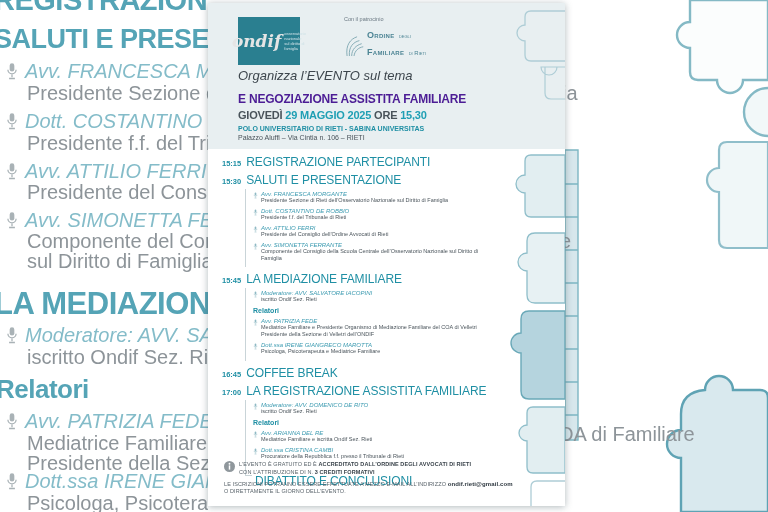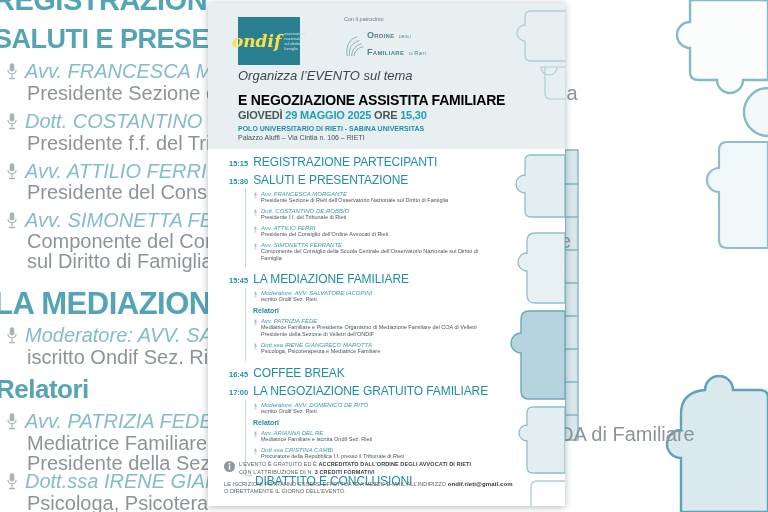--- a/index.html
+++ b/index.html
@@ -18,43 +18,43 @@
   .bg-right svg{position:absolute;left:0;top:0;}
 
   
   .card{position:absolute;left:208px;top:3px;width:357px;height:503px;background:#fff;
         box-shadow:0 1px 7px rgba(50,70,80,.38);overflow:hidden;}
   .card-header{position:absolute;left:0;top:0;width:100%;height:146px;background:#e8eff1;}
   .puzzles{position:absolute;right:0;top:0;width:64px;height:503px;pointer-events:none;}
 
   .ondif-box{position:absolute;left:30px;top:14px;width:62px;height:48px;background:#2a7f90;
              display:flex;align-items:center;justify-content:center;gap:3px;}
-  .ondif-word{color:#fde047;font-family:"DejaVu Serif",serif;font-style:italic;font-weight:bold;
+  .ondif-word{color:#e5e5e5;font-family:"DejaVu Serif",serif;font-style:italic;font-weight:bold;
               font-size:17px;line-height:1;}
   .ondif-tag{color:#cfe3e8;font-size:4px;line-height:1.25;width:24px;}
 
   .patronage{position:absolute;left:136px;top:13px;}
   .patronage-label{font-size:5.5px;color:#6a7882;}
   .patron-row{display:flex;align-items:flex-end;gap:3px;margin-top:3px;}
   .swirl{width:20px;height:26px;color:#7fa8b2;}
   .patron-name{font-variant:small-caps;color:#4c8494;line-height:1.05;}
   .patron-name .big{font-size:9px;font-weight:bold;letter-spacing:.3px;}
   .patron-name .small{font-size:6px;}
 
   .intro{position:absolute;left:30px;top:65px;font-size:13px;font-style:italic;color:#3d464d;}
   .title1{position:absolute;left:30px;top:74px;font-size:13px;font-weight:bold;color:#1f8fa4;letter-spacing:-.2px;}
-  .title2{position:absolute;left:30px;top:89px;font-size:14px;font-weight:bold;color:#000000;letter-spacing:-.2px;}
+  .title2{position:absolute;left:30px;top:89px;font-size:12px;font-weight:bold;color:#4c1d95;letter-spacing:-.2px;}
   .dateline{position:absolute;left:30px;top:106px;font-size:11px;font-weight:bold;letter-spacing:-.2px;}
   .dl-dark{color:#49535a;} .dl-teal{color:#1f9fb4;}
   .venue1{position:absolute;left:30px;top:122px;font-size:7px;font-weight:bold;color:#1f8fa4;}
   .venue2{position:absolute;left:30px;top:131px;font-size:7px;color:#49535a;}
 
   
   .program{position:absolute;left:14px;top:152px;width:300px;}
-  .s-head{display:flex;gap:5px;align-items:baseline;margin-bottom:2px;margin-left:7px;}
+  .s-head{display:flex;gap:5px;align-items:baseline;margin-bottom:2px;}
   .time{font-size:7.5px;font-weight:bold;color:#1f8fa4;min-width:18px;}
   .s-title{font-size:12px;font-weight:normal;color:#1f8fa4;letter-spacing:-.1px;}
   .s-body{margin-left:23px;border-left:1px solid #c9d4d8;padding:2px 0 2px 7px;margin-bottom:5px;}
   .session{margin-bottom:4px;}
   .entry{display:flex;gap:3px;margin-bottom:4px;}
   .mic{width:5px;height:7px;flex:0 0 auto;color:#8fb9c4;margin-top:1px;}
   .e-name{font-size:6px;font-style:italic;color:#3b9ab0;}
   .e-desc{font-size:5.5px;color:#4a545b;line-height:1.25;max-width:252px;}
   .relatori{font-size:7px;font-weight:bold;color:#1f8fa4;margin:4px 0 4px 0;}
   .closing{margin-left:23px;position:relative;padding-left:10px;}
@@ -296,21 +296,21 @@
       <div class="session">
         <div class="s-head">
             <span class="time">16:45</span>
           <span class="s-title">COFFEE BREAK</span>
           </div>
       </div>
 
       <div class="session">
         <div class="s-head">
             <span class="time">17:00</span>
-          <span class="s-title">LA NEGOZIAZIONE GRATUITO FAMILIARE</span>
+          <span class="s-title">LA REGISTRAZIONE ASSISTITA FAMILIARE</span>
           </div>
         <div class="s-body">
           <div class="entry">
             <svg class="mic">
                 <use href="#sym-mic"></use>
               </svg>
             <div>
                 <div class="e-name">Moderatore: AVV. DOMENICO DE RITO</div>
                  <div class="e-desc">iscritto Ondif Sez. Rieti</div>
               </div>

